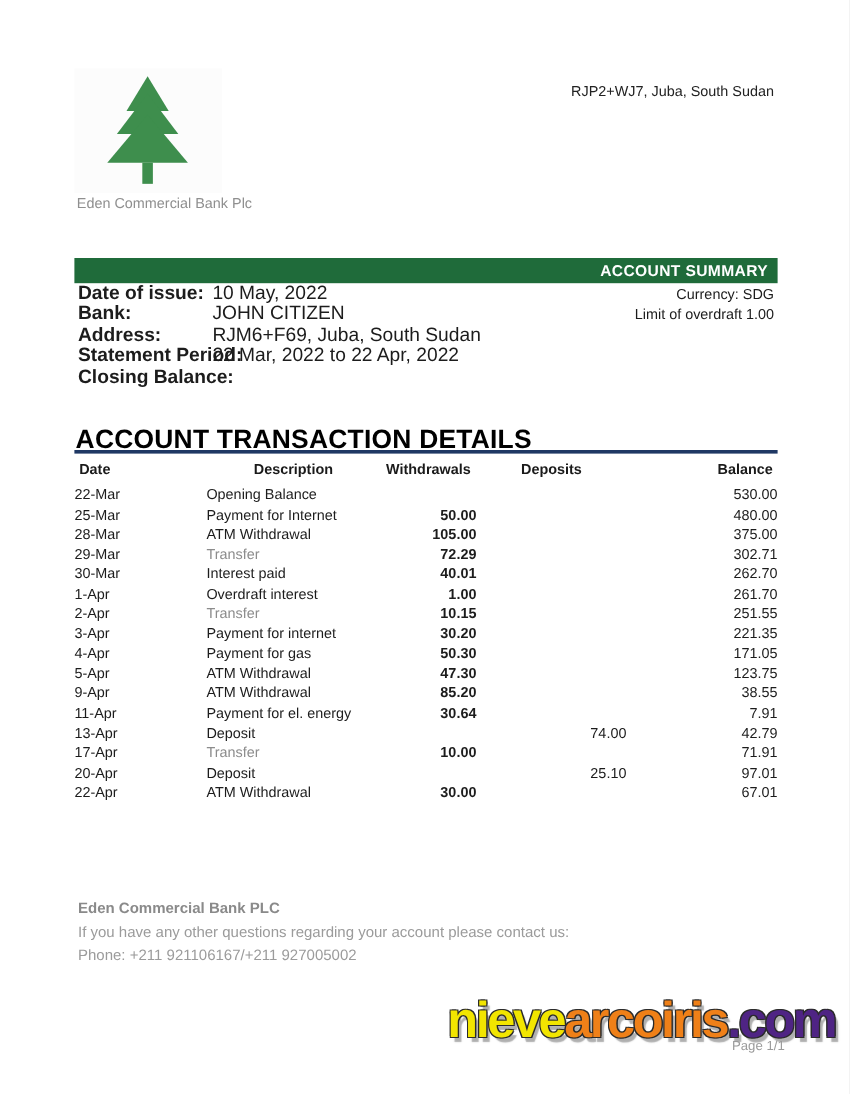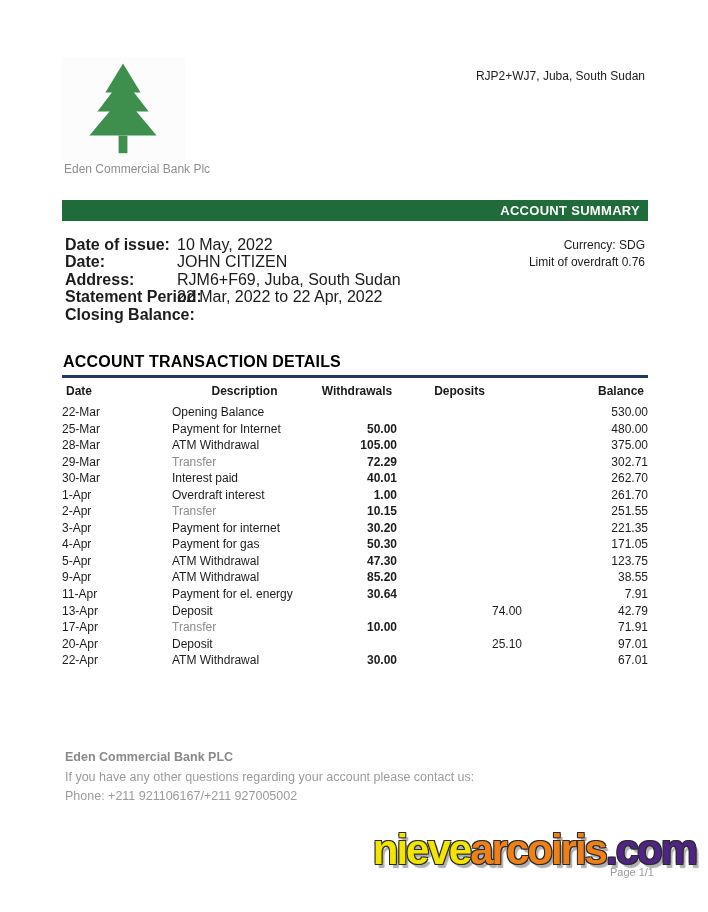--- a/index.html
+++ b/index.html
@@ -12,33 +12,33 @@
     color:#1c1c1c;
     overflow:hidden;
   }
   
   .logo-box{position:absolute;left:62px;top:57px;width:123px;height:104px;background:#fcfcfc;}
   .logo-box svg{position:absolute;left:16px;top:5px;}
   .logo-caption{position:absolute;left:64px;top:162px;font-size:12px;color:#8f8f8f;white-space:nowrap;}
   .addr-top{position:absolute;top:69px;right:63px;font-size:12px;color:#222;white-space:nowrap;}
   
   .summary-bar{
-    position:absolute;left:62px;top:200px;width:586px;height:21px;
+    position:absolute;left:62px;top:215px;width:586px;height:21px;
     background:var(--brand-green);
     color:#ffffff;font-weight:bold;font-size:13px;line-height:21px;
     text-align:right;box-sizing:border-box;padding-right:8px;letter-spacing:.3px;
   }
   
   .summary-left{position:absolute;left:65px;top:236px;width:380px;font-size:16px;}
   .sum-row{display:flex;line-height:17.4px;white-space:nowrap;}
   .sum-label{width:112px;font-weight:bold;flex:none;}
   .sum-value{flex:1;}
   .summary-right{position:absolute;top:237px;right:63px;text-align:right;font-size:12px;line-height:17.4px;}
   
-  .txn-title{position:absolute;left:63px;top:353px;font-size:16px;font-weight:bold;color:#000;letter-spacing:.2px;}
+  .txn-title{position:absolute;left:63px;top:353px;font-size:22px;font-weight:bold;color:#000;letter-spacing:.2px;}
   .txn-rule{position:absolute;left:62px;top:375px;width:586px;height:3px;background:var(--rule-navy);}
   .txn-table-wrap{position:absolute;left:62px;top:378px;width:586px;}
   table.txn{border-collapse:collapse;table-layout:fixed;width:586px;}
   table.txn col.w-date{width:110px;}
   table.txn col.w-desc{width:145px;}
   table.txn col.w-wd{width:80px;}
   table.txn col.w-dep{width:125px;}
   table.txn col.w-bal{width:126px;}
   table.txn th{font-size:12px;font-weight:bold;height:18px;padding:4px;color:#1a1a1a;white-space:nowrap;vertical-align:middle;}
   table.txn td{font-size:12px;height:16.55px;line-height:16.55px;padding:0;white-space:nowrap;vertical-align:middle;}
@@ -85,38 +85,38 @@
   <div class="addr-top">RJP2+WJ7, Juba, South Sudan</div>
 
   <div class="summary-bar">ACCOUNT SUMMARY</div>
 
   <div class="summary-left">
       <div class="sum-row">
         <span class="sum-label">Date of issue:</span>
         <span class="sum-value">10 May, 2022</span>
       </div>
       <div class="sum-row">
-        <span class="sum-label">Date:</span>
+        <span class="sum-label">Bank:</span>
         <span class="sum-value">JOHN CITIZEN</span>
       </div>
       <div class="sum-row">
         <span class="sum-label">Address:</span>
         <span class="sum-value">RJM6+F69, Juba, South Sudan</span>
       </div>
       <div class="sum-row">
         <span class="sum-label">Statement Period:</span>
         <span class="sum-value">22 Mar, 2022 to 22 Apr, 2022</span>
       </div>
       <div class="sum-row">
         <span class="sum-label">Closing Balance:</span>
       </div>
     </div>
   <div class="summary-right">
       <div>Currency: SDG</div>
-      <div>Limit of overdraft 0.76</div>
+      <div>Limit of overdraft 1.00</div>
     </div>
 
   <div class="txn-title">ACCOUNT TRANSACTION DETAILS</div>
   <div class="txn-rule"></div>
   <div class="txn-table-wrap">
     <table class="txn">
       <colgroup>
         <col class="w-date">
           <col class="w-desc">
           <col class="w-wd">

